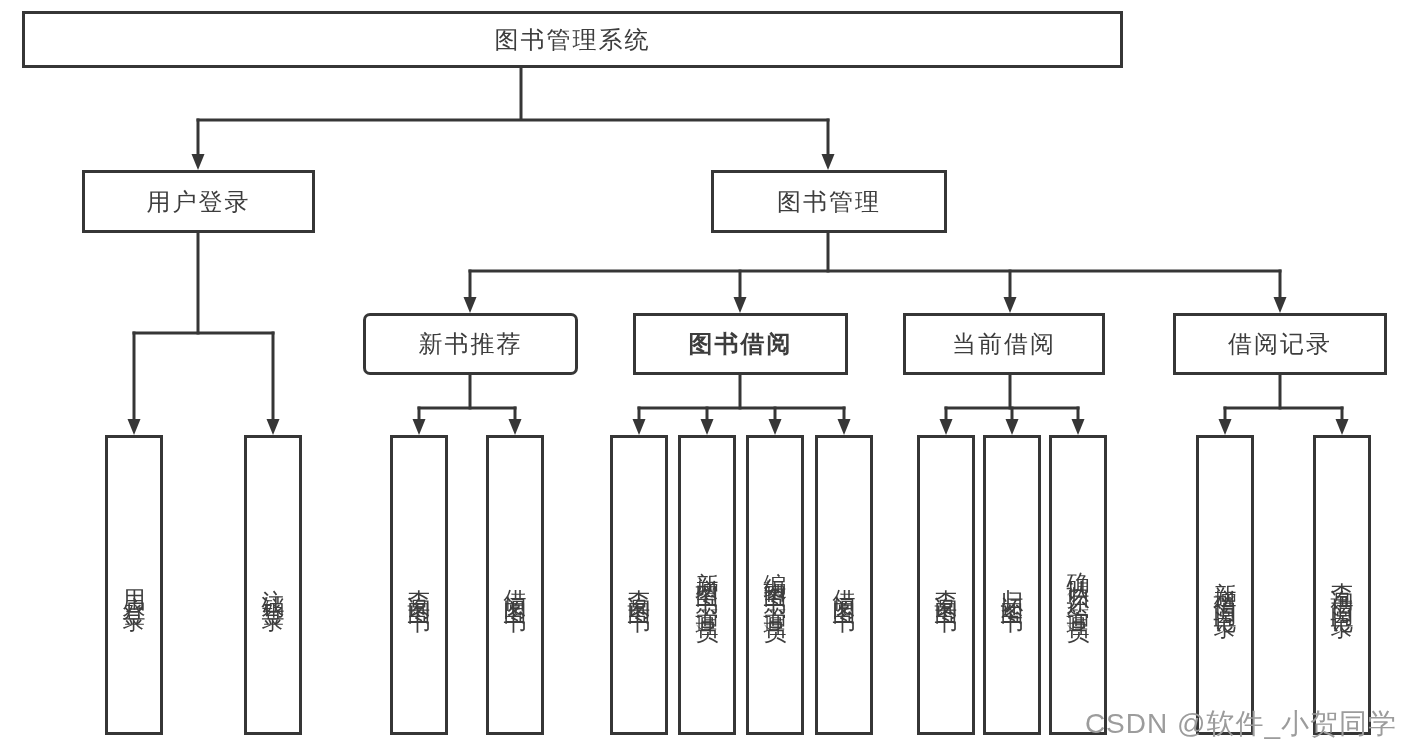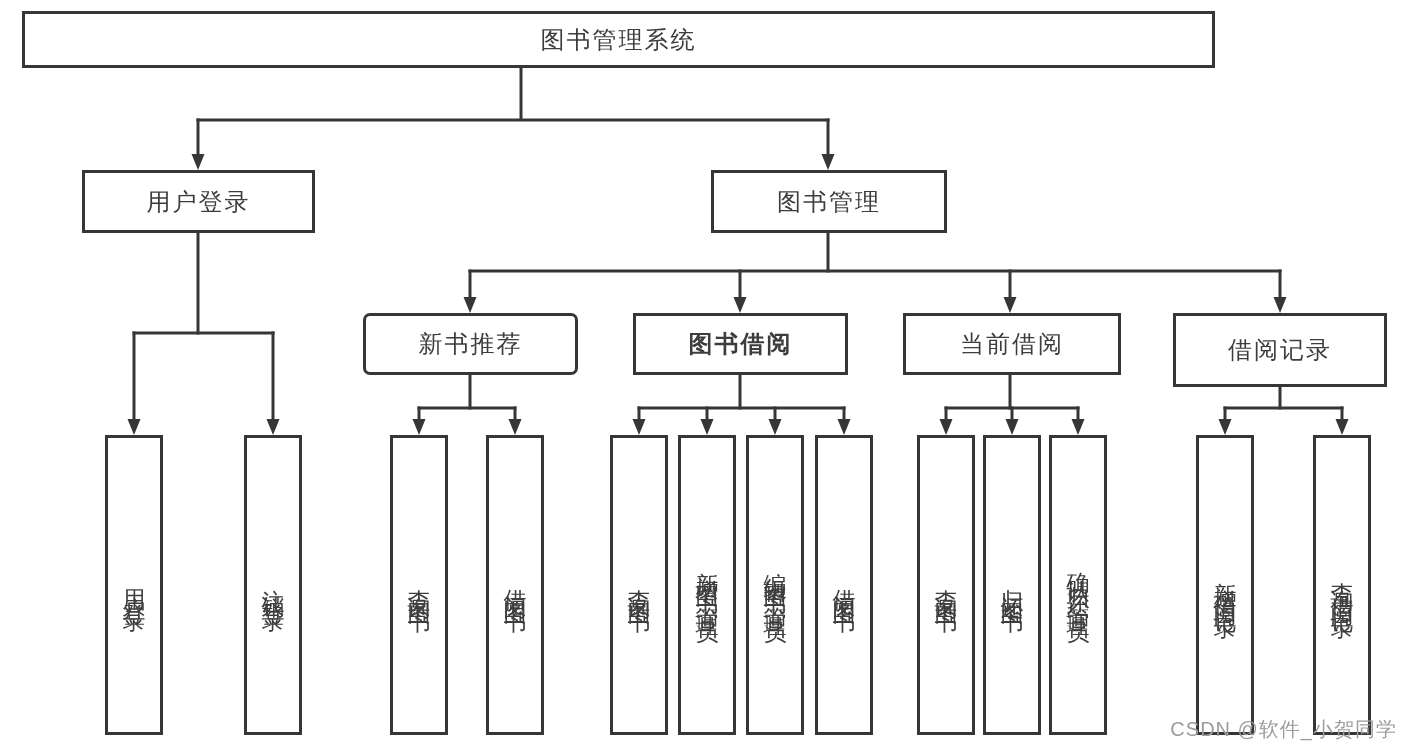--- a/index.html
+++ b/index.html
@@ -44,34 +44,34 @@
     text-orientation: mixed;
     font-size: 23px;
     letter-spacing: 7px;
     line-height: 1;
     white-space: nowrap;
   }
   .watermark {
     position: absolute;
     right: 8px;
     bottom: 4px;
-    font-size: 20px;
+    font-size: 28px;
     color: #9c9c9c;
     letter-spacing: 1px;
     z-index: 3;
     white-space: nowrap;
   }
   
-  .n-root            { left: 22px;   top: 11px;  width: 1193px; height: 57px; }
+  .n-root            { left: 22px;   top: 11px;  width: 1101px; height: 57px; }
   .n-user-login      { left: 82px;   top: 170px; width: 233px; height: 63px; }
   .n-book-management { left: 711px;  top: 170px; width: 236px; height: 63px; }
   .n-new-book        { left: 363px;  top: 313px; width: 215px; height: 62px; border-radius: 7px; }
   .n-book-borrow     { left: 633px;  top: 313px; width: 215px; height: 62px; font-weight: bold; }
-  .n-current-borrow  { left: 903px;  top: 313px; width: 218px; height: 62px; }
-  .n-borrow-record   { left: 1173px; top: 313px; width: 214px; height: 74px; }
+  .n-current-borrow  { left: 903px;  top: 313px; width: 202px; height: 62px; }
+  .n-borrow-record   { left: 1173px; top: 313px; width: 214px; height: 62px; }
   .leaf              { top: 435px; width: 58px; height: 300px; }
   .n-leaf-login          { left: 105px; }
   .n-leaf-logout         { left: 244px; }
   .n-leaf-query1         { left: 390px; }
   .n-leaf-borrow1        { left: 486px; }
   .n-leaf-query2         { left: 610px; }
   .n-leaf-add-book       { left: 678px; }
   .n-leaf-edit-book      { left: 746px; }
   .n-leaf-borrow2        { left: 815px; }
   .n-leaf-query3         { left: 917px; }

